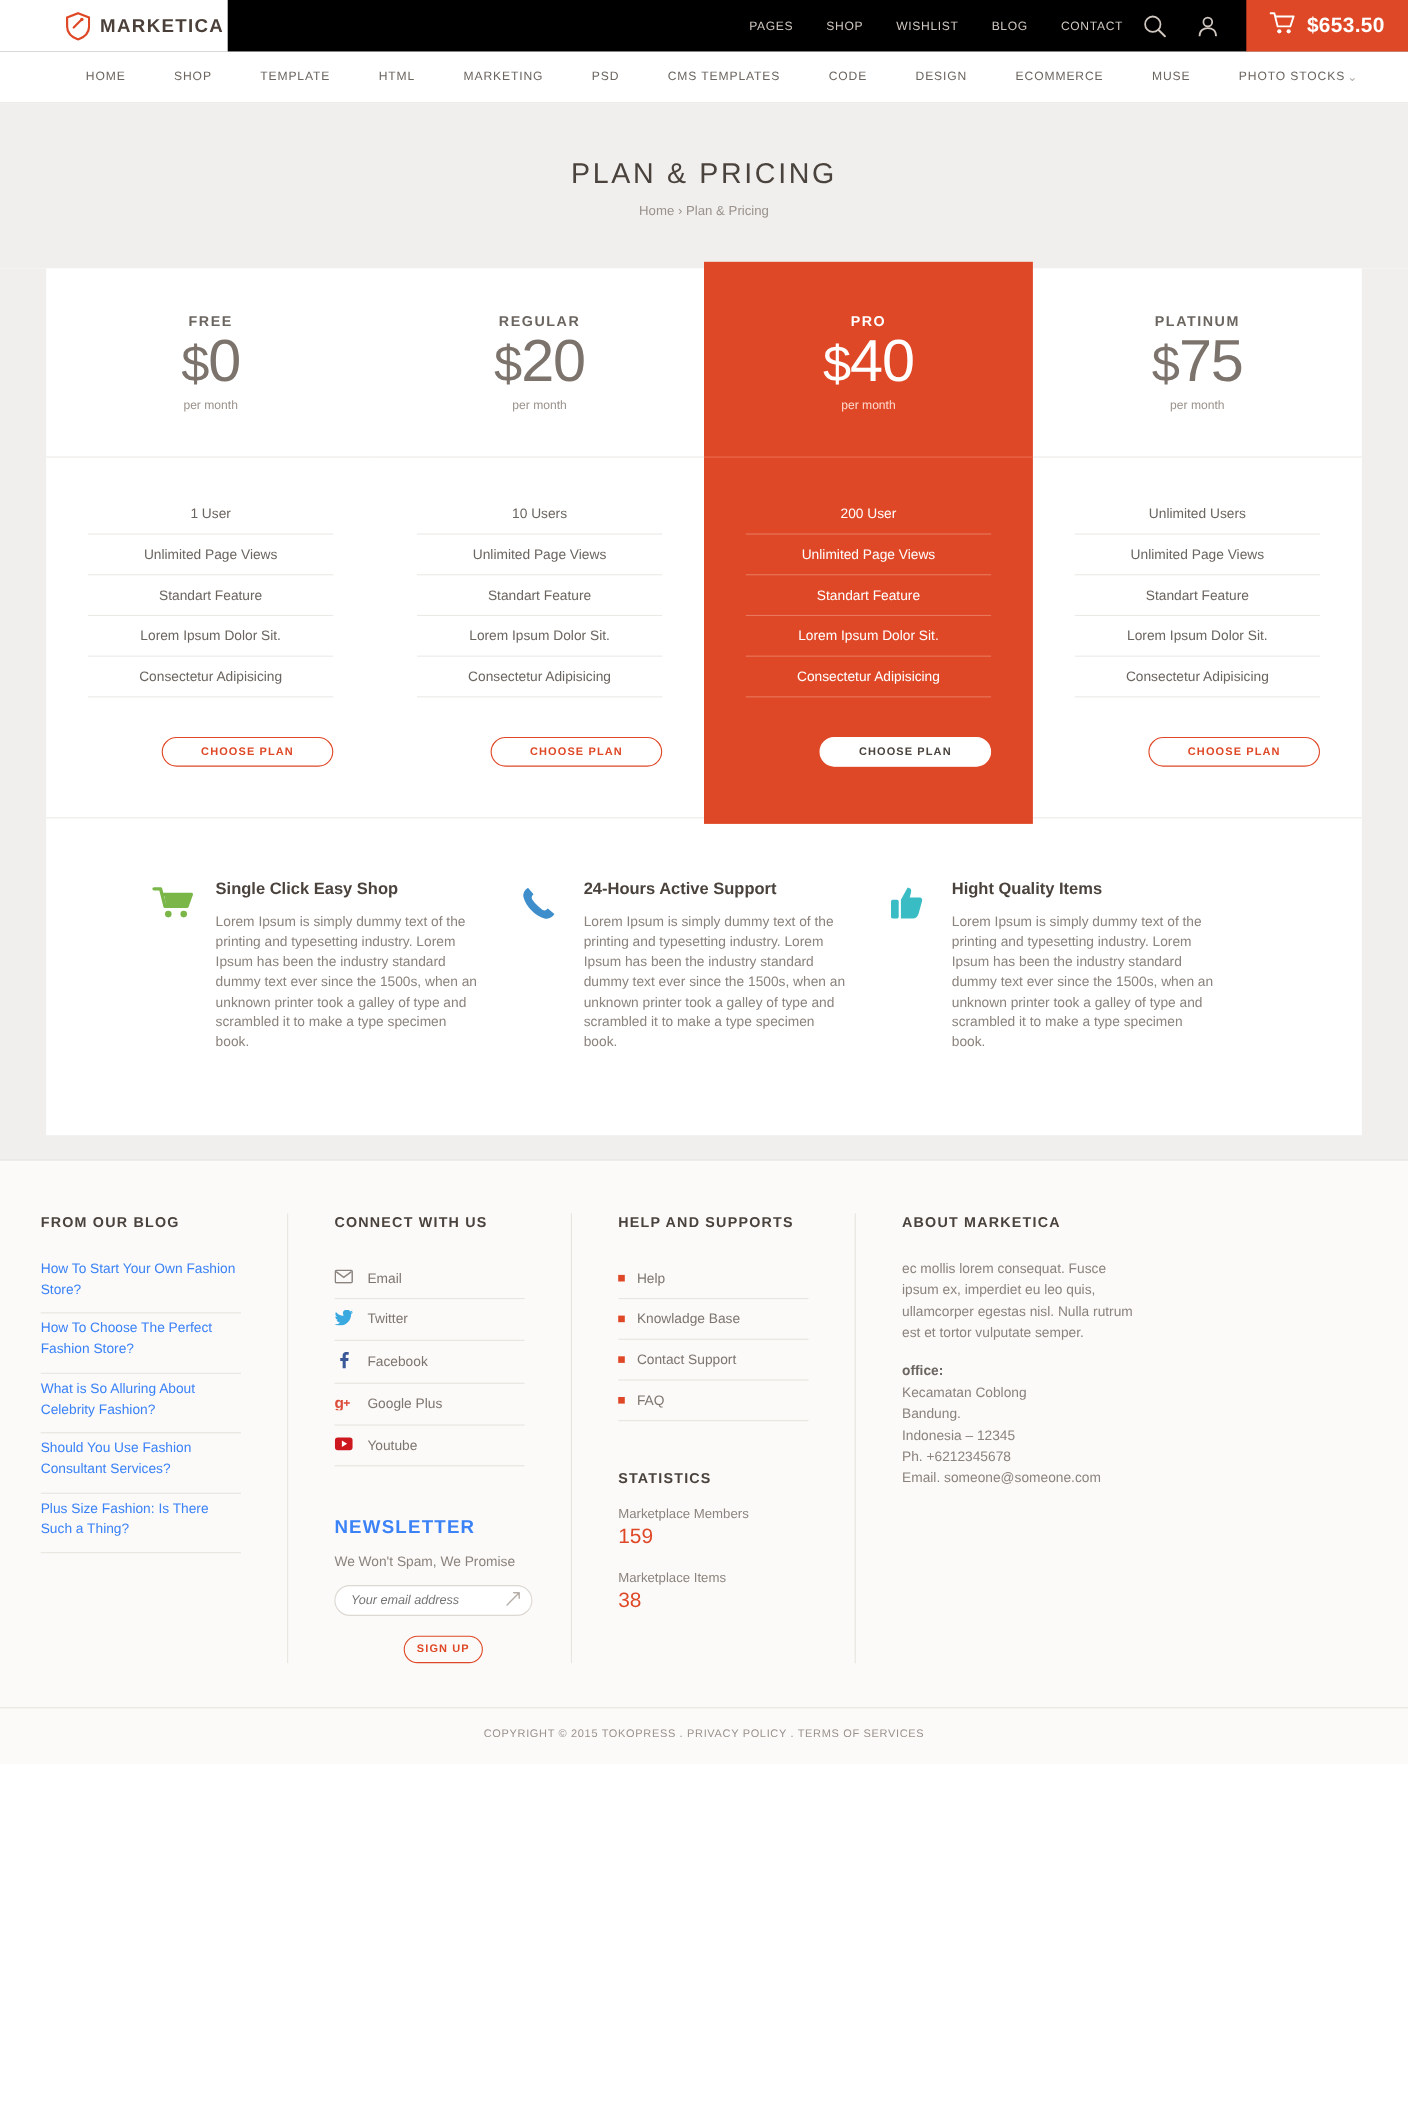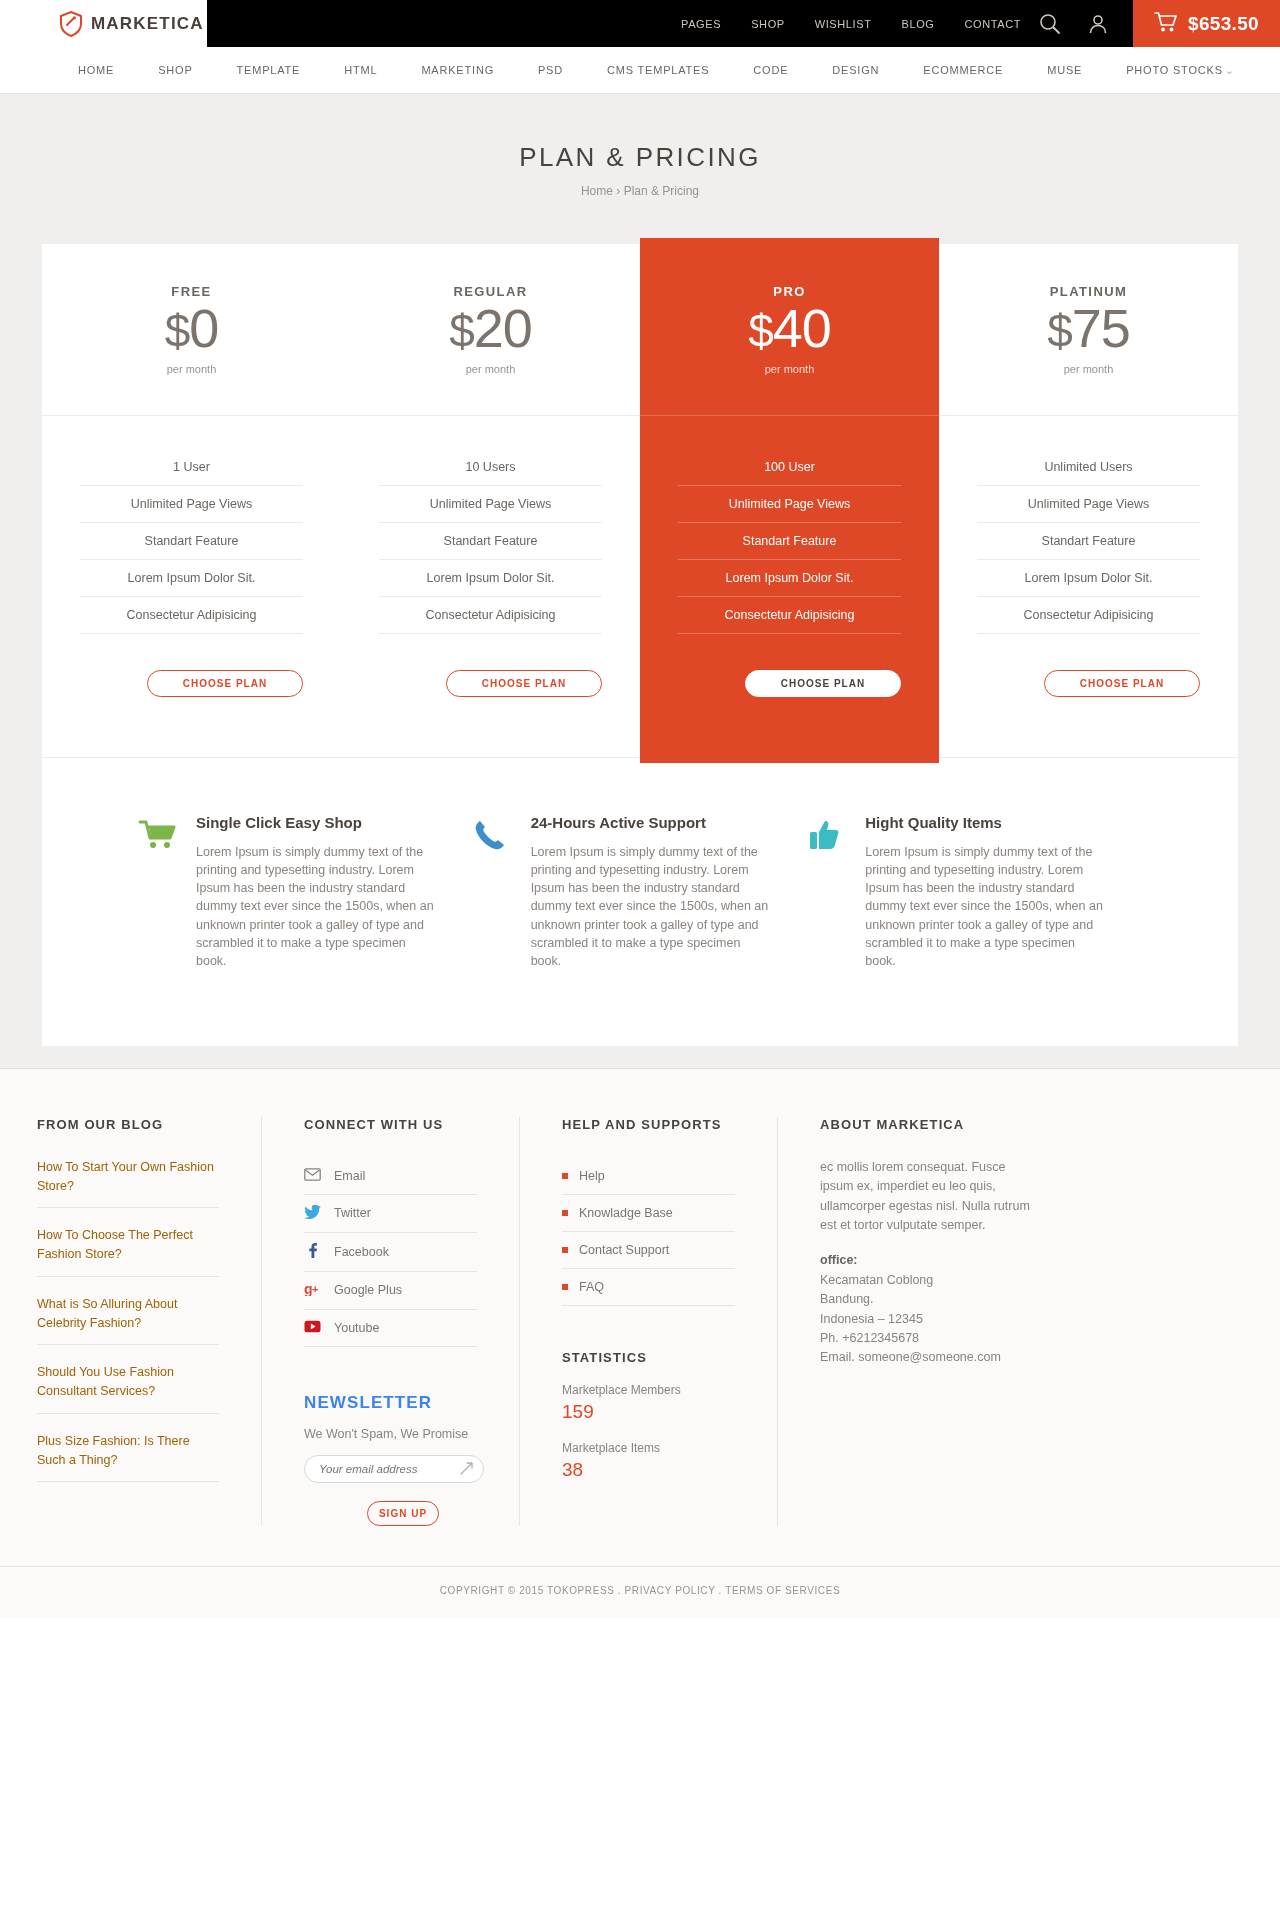--- a/index.html
+++ b/index.html
@@ -178,21 +178,21 @@
     cursor: pointer;
     font-weight: 700;
   }
 
   
   .col.featured {
     background: #df4826;
     margin-top: -6px;
     margin-bottom: -6px;
     padding-top: 6px;
-    padding-bottom: 20px;
+    padding-bottom: 6px;
     z-index: 2;
   }
   .col.featured .head { border-bottom: 1px solid #e96a4e; }
   .col.featured .plan-name { color: #fff; }
   .col.featured .price { color: #fff; }
   .col.featured .per { color: #ffd9ce; }
   .col.featured .feat { color: #fff; border-bottom: 1px solid #e8785d; }
   .col.featured .choose {
     background: #ffffff;
     border-color: #ffffff;
@@ -235,24 +235,24 @@
   .ftitle {
     font-size: 13px;
     font-weight: 700;
     letter-spacing: 1.1px;
     color: #4a423c;
     margin-bottom: 26px;
   }
   .blog-item {
     font-size: 12.5px;
     line-height: 1.5;
-    color: #a16207;
+    color: #3b82f6;
     border-bottom: 1px solid #e8e4df;
     padding-bottom: 12px;
-    margin-bottom: 18px;
+    margin-bottom: 4px;
   }
   .blog-item:last-child { border-bottom: 1px solid #e8e4df; }
   .social {
     display: flex;
     align-items: center;
     gap: 13px;
     border-bottom: 1px solid #e8e4df;
     padding: 10px 0;
     font-size: 12.5px;
     color: #7d756f;
@@ -426,21 +426,21 @@
 
       <div class="col featured">
         <div class="head">
           <div class="plan-name">PRO</div>
           <div class="price">
             <span class="cur">$</span><span>40</span>
           </div>
           <div class="per">per month</div>
         </div>
         <div class="body">
-          <div class="feat">100 User</div>
+          <div class="feat">200 User</div>
           <div class="feat">Unlimited Page Views</div>
           <div class="feat">Standart Feature</div>
           <div class="feat">Lorem Ipsum Dolor Sit.</div>
           <div class="feat">Consectetur Adipisicing</div>
           <div class="btn-wrap">
             <button class="choose">CHOOSE PLAN</button>
           </div>
         </div>
       </div>
 

